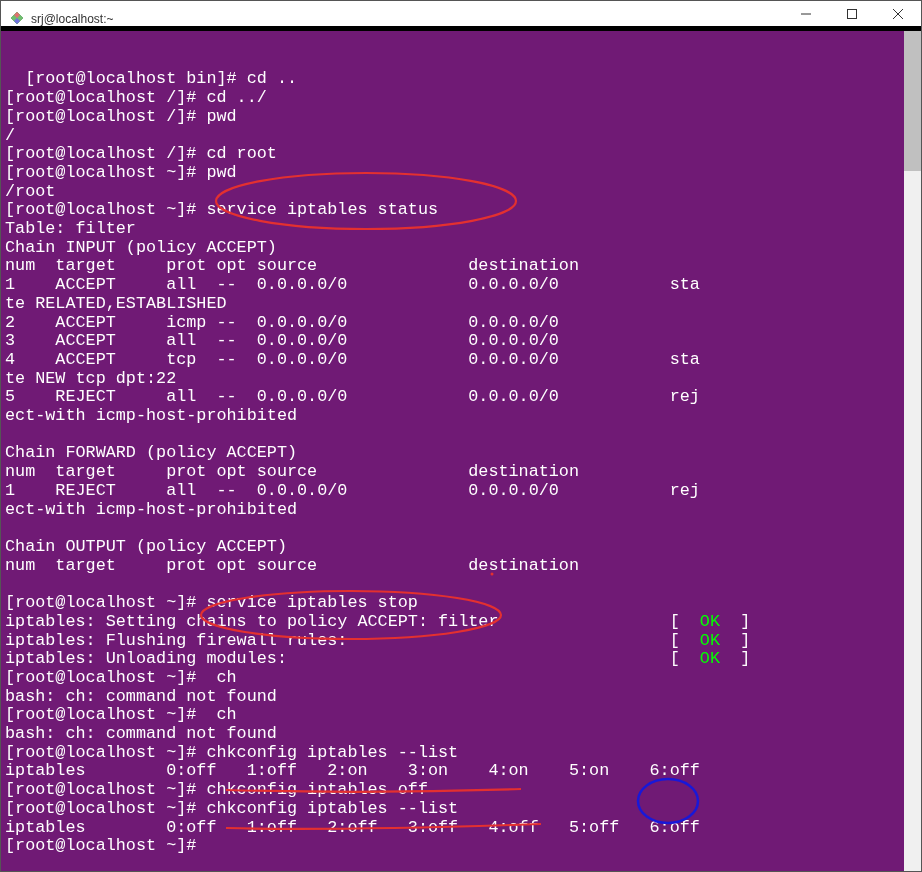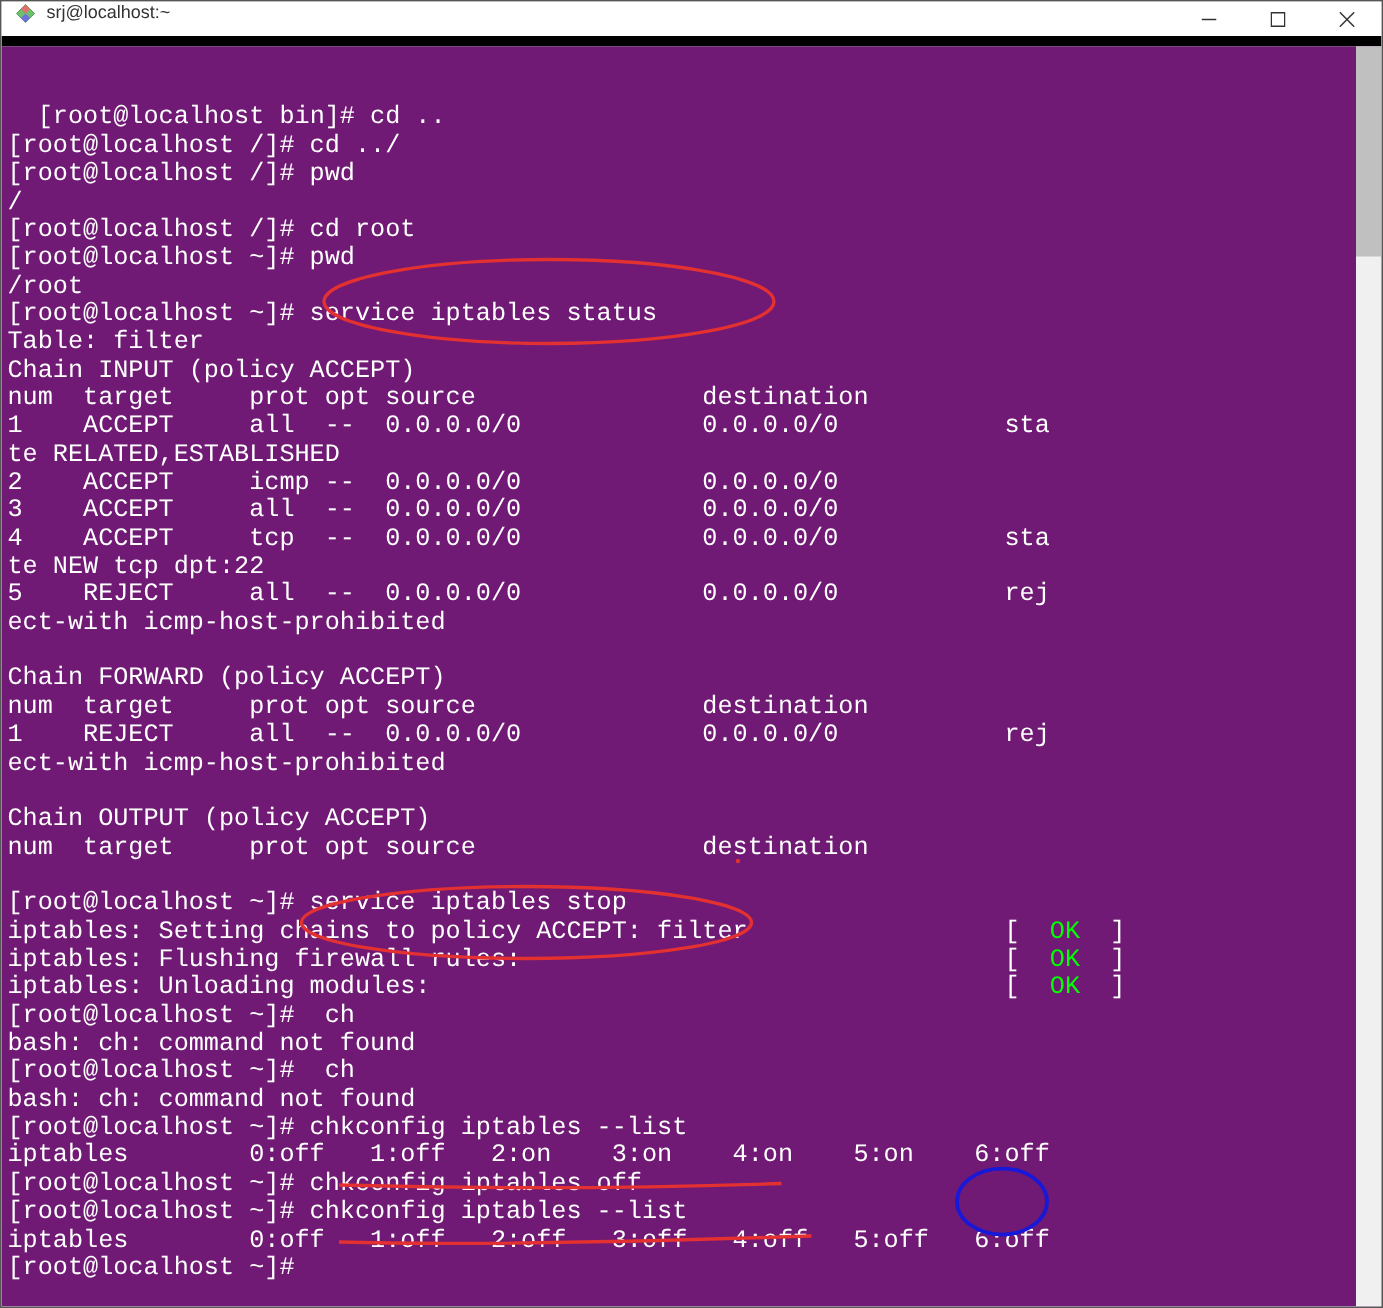--- a/index.html
+++ b/index.html
@@ -10,23 +10,23 @@
     font-family: "Segoe UI", Tahoma, sans-serif;
     width: 922px;
     height: 872px;
     overflow: hidden;
     border: 1px solid #555;
   }
   .titlebar {
     height: 30px;
     background: #fff;
     display: flex;
-    align-items: flex-start;
+    align-items: flex-end;
     padding: 0 0 0 8px;
-    border-bottom: 7px solid #000000;
+    border-bottom: 5px solid #000000;
   }
   .titlebar .icon {
     width: 16px; height: 16px; margin-right: 6px; position: relative;
   }
   .titlebar .title {
     font-size: 12px;
     color: #333;
     flex: 1;
   }
   .winbtns {

